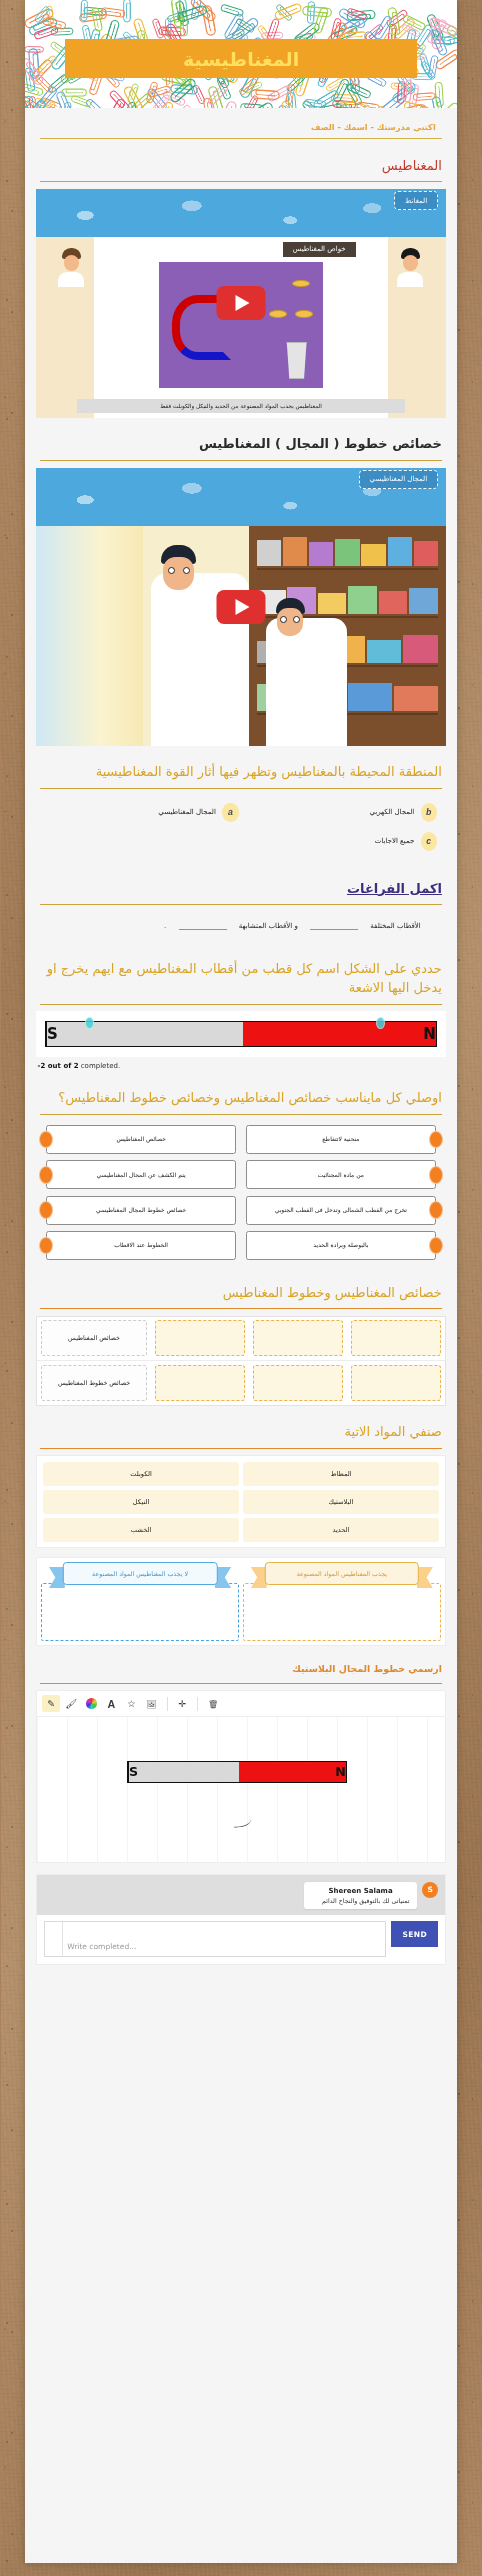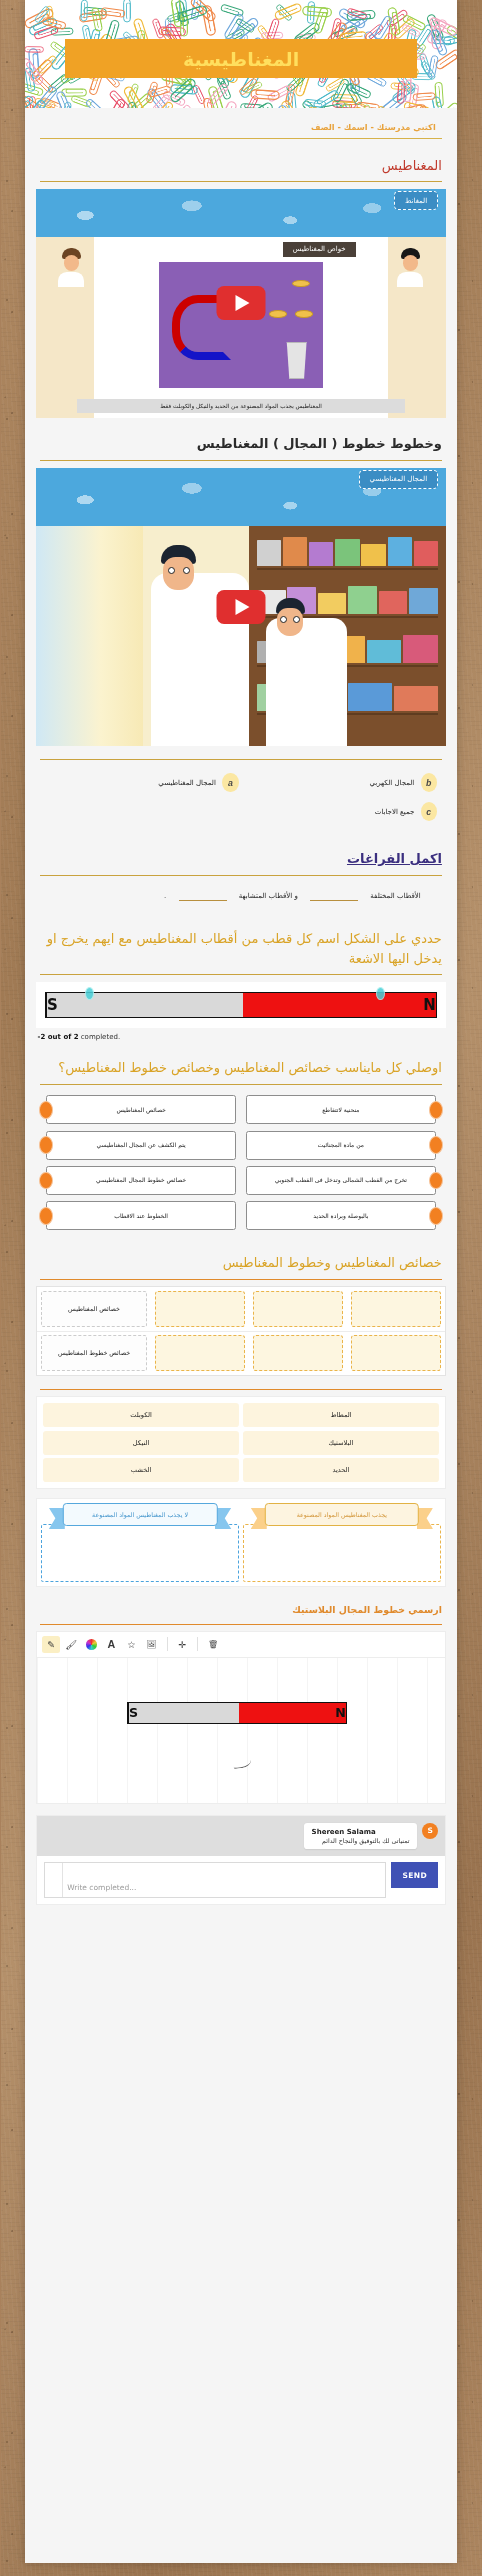--- a/index.html
+++ b/index.html
@@ -514,21 +514,21 @@
     flex: 0 0 auto;
     font-family: "DejaVu Sans", sans-serif;
   }
   .bubble {
     background: #fff;
     border-radius: 3.1px;
     padding: 5px 7.5px;
     min-width: 113px;
     box-shadow: 0 0.6px 1.3px rgba(0,0,0,.08);
   }
-  .bubble .who { font-size: 7px; font-weight: bold; color: #222; direction: ltr; text-align: left; font-family: "DejaVu Sans", sans-serif; }
+  .bubble .who { font-size: 7px; font-weight: bold; color: #222; direction: ltr; text-align: center; font-family: "DejaVu Sans", sans-serif; }
   .bubble .msg { font-size: 6.3px; color: #333; margin-top: 1.9px; text-align: right; font-family: "DejaVu Sans", sans-serif; }
   .composer { display: flex; align-items: stretch; gap: 5px; padding: 6.3px; direction: ltr; }
   .composer-input {
     flex: 1;
     border: 0.6px solid #dadada;
     min-height: 36px;
     display: flex; align-items: flex-end;
     padding: 5px 6.3px 5px 22.6px;
     position: relative;
   }
@@ -857,21 +857,21 @@
         </div>
 
         <div class="play-btn">
             <div class="tri"></div>
           </div>
         <div class="vid-caption">المغناطيس يجذب المواد المصنوعة من الحديد والنيكل والكوبلت فقط</div>
       </div>
     </div>
 
     <div class="section">
-      <div class="q-title dark">وخطوط خطوط ( المجال ) المغناطيس</div>
+      <div class="q-title dark">خصائص خطوط ( المجال ) المغناطيس</div>
       <div class="rule-thin"></div>
 
       <div class="video tall">
         <div class="vid-sky"></div>
         <div class="vid-ground" style="background:#f7eecd;"></div>
         <div class="curtain"></div>
         <div class="shelf">
           <div class="shelf-row" style="top:4%;">
             <div class="book" style="height:80%;background:#e05d5d"></div>
             <div class="book" style="height:92%;background:#5db0e0"></div>
@@ -920,20 +920,21 @@
         </div>
 
         <div class="vid-tag">المجال المغناطيسي</div>
         <div class="play-btn">
             <div class="tri"></div>
           </div>
       </div>
     </div>
 
     <div class="section">
+      <div class="q-title gold">المنطقة المحيطة بالمغناطيس وتظهر فيها أثار القوة المغناطيسية</div>
       <div class="rule-thin"></div>
       <div class="options">
         <div class="option">
           <span class="opt-bubble">b</span>
           <span class="opt-label">المجال الكهربي</span>
         </div>
         <div class="option">
           <span class="opt-bubble">a</span>
           <span class="opt-label">المجال المغناطيسي</span>
         </div>
@@ -1035,20 +1036,21 @@
         <div class="drag-row">
           <div class="drag-slot"></div>
           <div class="drag-slot"></div>
           <div class="drag-slot"></div>
           <div class="drag-header-cell">خصائص خطوط المغناطيس</div>
         </div>
       </div>
     </div>
 
     <div class="section">
+      <div class="q-title gold">صنفي المواد الاتية</div>
       <div class="rule-orange"></div>
 
       <div class="mat-card">
         <div class="mat-row">
           <div class="mat-tile">المطاط</div>
           <div class="mat-tile">الكوبلت</div>
         </div>
         <div class="mat-row">
           <div class="mat-tile">البلاستيك</div>
           <div class="mat-tile">النيكل</div>

